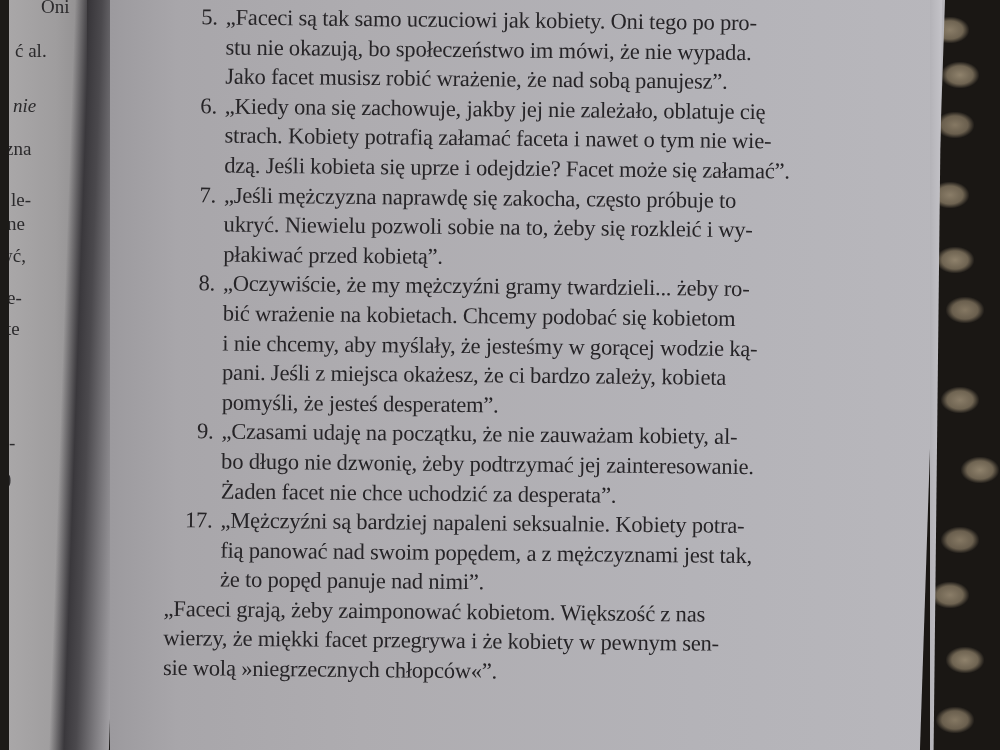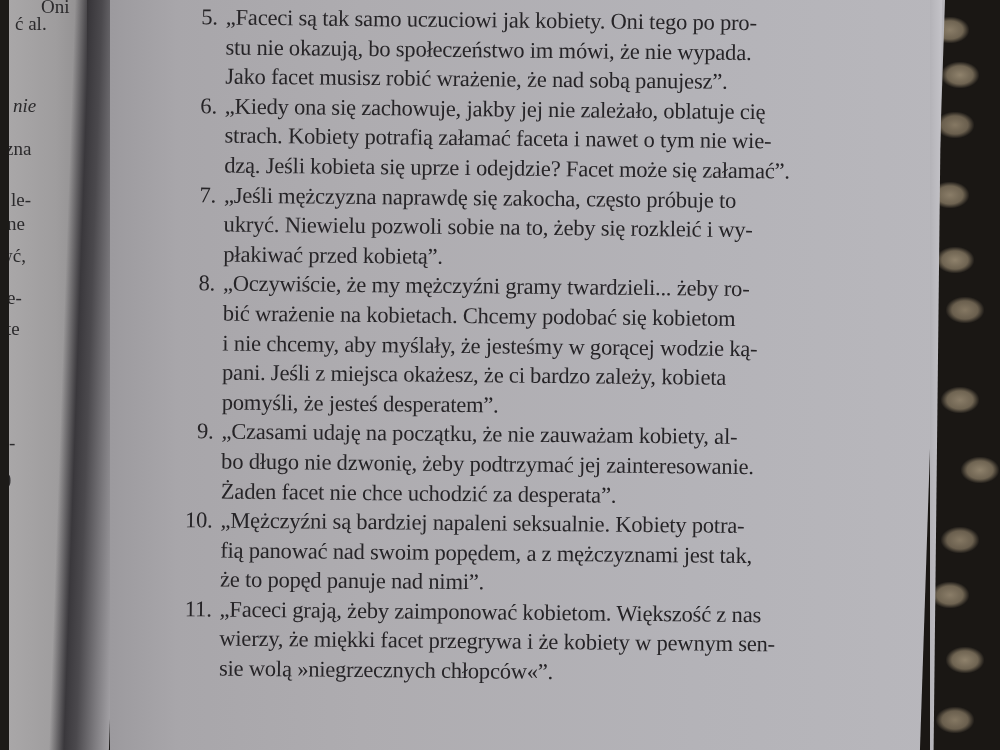--- a/index.html
+++ b/index.html
@@ -113,21 +113,21 @@
       white-space: nowrap;
     }
   </style>
 </head>
 <body>
 
 <div class="fabric"></div>
 
 <div class="left-page">
   <span class="frag" style="top:-4px;left:32px;">Oni</span>
-  <span class="frag" style="top:13px;left:6px;">ć al.</span>
+  <span class="frag" style="top:40px;left:6px;">ć al.</span>
   <span class="frag" style="top:95px;left:4px;font-style:italic;">nie</span>
   <span class="frag" style="top:138px;left:-4px;">zna</span>
   <span class="frag" style="top:189px;left:2px;">le-</span>
   <span class="frag" style="top:213px;left:-2px;">ne</span>
   <span class="frag" style="top:245px;left:-10px;">wć,</span>
   <span class="frag" style="top:287px;left:-2px;">e-</span>
   <span class="frag" style="top:318px;left:-3px;">te</span>
   <span class="frag" style="top:432px;left:0px;">-</span>
   <span class="frag" style="top:468px;left:-4px;">)</span>
 </div>
@@ -180,29 +180,28 @@
   <div class="item">
     <span class="num">9.</span>
     <span class="lines">
       <span class="line">„Czasami udaję na początku, że nie zauważam kobiety, al-</span>
       <span class="line">bo długo nie dzwonię, żeby podtrzymać jej zainteresowanie.</span>
       <span class="line">Żaden facet nie chce uchodzić za desperata”.</span>
     </span>
   </div>
 
   <div class="item">
-    <span class="num">10.</span>
+    <span class="num">17.</span>
     <span class="lines">
       <span class="line">„Mężczyźni są bardziej napaleni seksualnie. Kobiety potra-</span>
       <span class="line">fią panować nad swoim popędem, a z mężczyznami jest tak,</span>
       <span class="line">że to popęd panuje nad nimi”.</span>
     </span>
   </div>
 
   <div class="item">
-    <span class="num">11.</span>
     <span class="lines">
       <span class="line">„Faceci grają, żeby zaimponować kobietom. Większość z nas</span>
       <span class="line">wierzy, że miękki facet przegrywa i że kobiety w pewnym sen-</span>
       <span class="line">sie wolą »niegrzecznych chłopców«”.</span>
     </span>
   </div>
 </div>
 
 </body></html>

